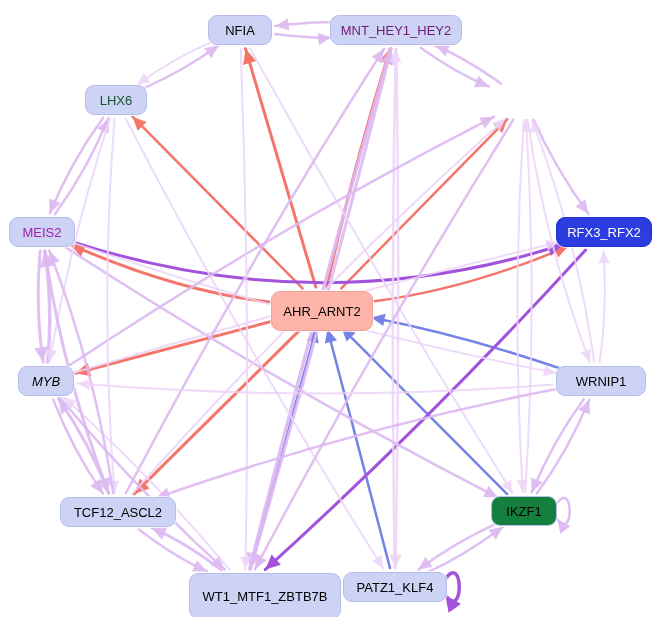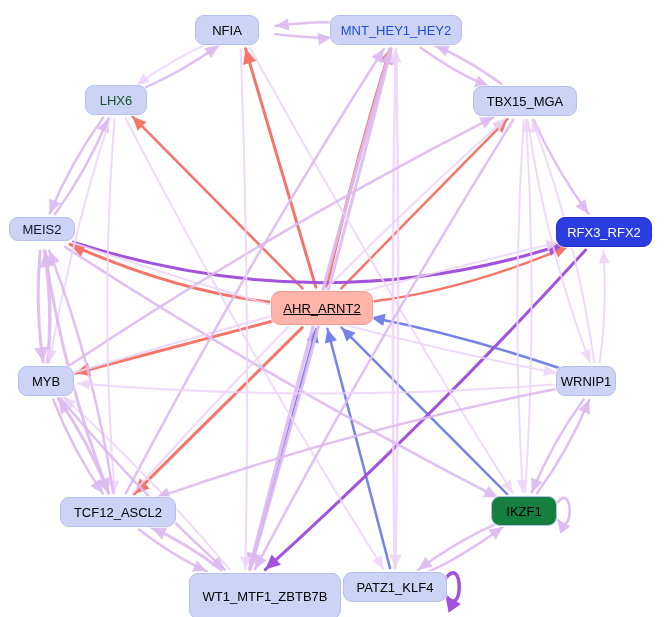--- a/index.html
+++ b/index.html
@@ -144,27 +144,26 @@
       <path d="M 552.7838594758008 384.53087147561666 Q 321.5 403 77.71445702220919 383.5325519219187" stroke="#ecd4f8" stroke-width="2" fill="none" opacity="0.85" stroke-linecap="round"></path>
       <polygon points="77.71445702220919,383.5325519219187 90.32151155898809,378.92145921989214 89.4299757446603,390.0859190765879" fill="#ecd4f8" opacity="0.85"></polygon>
       <path d="M 240.7150745423285 48.99625144332835 Q 250.49967885183094 308.92831828985817 245.37442979890488 569.0002081070625" stroke="#ecd4f8" stroke-width="2" fill="none" opacity="0.85" stroke-linecap="round"></path>
       <polygon points="245.37442979890488,569.0002081070625 240.01589621656754,556.6922384188091 251.213721990636,556.9129145018095" fill="#ecd4f8" opacity="0.85"></polygon>
       <path d="M 556.193590711672 389.00928914151643 Q 351.7699973857291 429.1325858208831 156.16160223218412 497.88417456345616" stroke="#ddb9f1" stroke-width="2.5" fill="none" opacity="0.9" stroke-linecap="round"></path>
       <polygon points="156.16160223218412,497.88417456345616 166.82537905801132,487.5113078522258 170.9702587778752,499.30410107978054" fill="#ddb9f1" opacity="0.9"></polygon>
       <path d="M 557.316542787049 502.73565485188664 C 573.7147421734918 480.72176869982854 573.7147421734918 541.2782313001715 557.316542787049 519.2643451481134" stroke="#ddb9f1" stroke-width="2.5" fill="none" opacity="0.95" stroke-linecap="round"></path>
       <polygon points="557.316542787049,519.2643451481134 570.3934166363857,526.3571492712041 560.3689423511511,533.8244054811295" fill="#ddb9f1" opacity="0.95"></polygon>
     </svg>
   <div id="node-layer">
-      <div class="node" style="left: 195px; top: 15px; width: 64px; height: 30px; background: rgb(204, 211, 244); border-color: rgb(182, 190, 237); color: rgb(0, 0, 0);">NFIA</div>
-      <div class="node" style="left: 330px; top: 15px; width: 132px; height: 30px; background: rgb(204, 211, 244); border-color: rgb(182, 190, 237); color: #1d4ed8;">MNT_HEY1_HEY2</div>
+      <div class="node" style="left: 208px; top: 15px; width: 64px; height: 30px; background: rgb(204, 211, 244); border-color: rgb(182, 190, 237); color: rgb(0, 0, 0);">NFIA</div>
+      <div class="node" style="left: 330px; top: 15px; width: 132px; height: 30px; background: rgb(204, 211, 244); border-color: rgb(182, 190, 237); color: #701a75;">MNT_HEY1_HEY2</div>
       <div class="node" style="left: 85px; top: 85px; width: 62px; height: 30px; background: rgb(204, 211, 244); border-color: rgb(182, 190, 237); color: #14532d;">LHX6</div>
-      <div class="node" style="left: 473px; top: 86px; width: 104px; height: 30px; background: rgb(204, 211, 244); border-color: rgb(182, 190, 237); color: rgb(0, 0, 0);">TBX15_MGA</div>
-      <div class="node" style="left: 9px; top: 217px; width: 66px; height: 24px; background: rgb(204, 211, 244); border-color: rgb(182, 190, 237); color: #0f172a;">MEIS2</div>
+      <div class="node" style="left: 9px; top: 217px; width: 66px; height: 30px; background: rgb(204, 211, 244); border-color: rgb(182, 190, 237); color: #a21caf;">MEIS2</div>
       <div class="node" style="left: 556px; top: 217px; width: 96px; height: 30px; background: rgb(43, 60, 224); border-color: rgb(34, 48, 200); color: rgb(255, 255, 255);">RFX3_RFX2</div>
-      <div class="node" style="left: 271px; top: 291px; width: 102px; height: 34px; background: rgb(255, 180, 170); border-color: rgb(239, 161, 151); color: rgb(0, 0, 0); text-decoration: underline;">AHR_ARNT2</div>
-      <div class="node" style="left: 18px; top: 366px; width: 56px; height: 30px; background: rgb(204, 211, 244); border-color: rgb(182, 190, 237); color: rgb(0, 0, 0);">MYB</div>
-      <div class="node" style="left: 556px; top: 366px; width: 60px; height: 30px; background: rgb(204, 211, 244); border-color: rgb(182, 190, 237); color: rgb(0, 0, 0);">WRNIP1</div>
+      <div class="node" style="left: 271px; top: 291px; width: 102px; height: 40px; background: rgb(255, 180, 170); border-color: rgb(239, 161, 151); color: rgb(0, 0, 0);">AHR_ARNT2</div>
+      <div class="node" style="left: 18px; top: 366px; width: 56px; height: 30px; background: rgb(204, 211, 244); border-color: rgb(182, 190, 237); color: rgb(0, 0, 0); font-style: italic;">MYB</div>
+      <div class="node" style="left: 556px; top: 366px; width: 90px; height: 30px; background: rgb(204, 211, 244); border-color: rgb(182, 190, 237); color: rgb(0, 0, 0);">WRNIP1</div>
       <div class="node" style="left: 60px; top: 497px; width: 116px; height: 30px; background: rgb(204, 211, 244); border-color: rgb(182, 190, 237); color: rgb(0, 0, 0);">TCF12_ASCL2</div>
       <div class="node" style="left: 491px; top: 496px; width: 66px; height: 30px; background: #15803d; border-color: rgb(182, 190, 237); color: rgb(0, 0, 0);">IKZF1</div>
       <div class="node" style="left: 169px; top: 573px; width: 152px; height: 46px; background: rgb(204, 211, 244); border-color: rgb(182, 190, 237); color: rgb(0, 0, 0); margin-left: 20px;">WT1_MTF1_ZBTB7B</div>
       <div class="node" style="left: 343px; top: 572px; width: 104px; height: 30px; background: rgb(204, 211, 244); border-color: rgb(182, 190, 237); color: rgb(0, 0, 0); text-align: right;">PATZ1_KLF4</div>
     </div>
 </div>
 
 </body></html>

